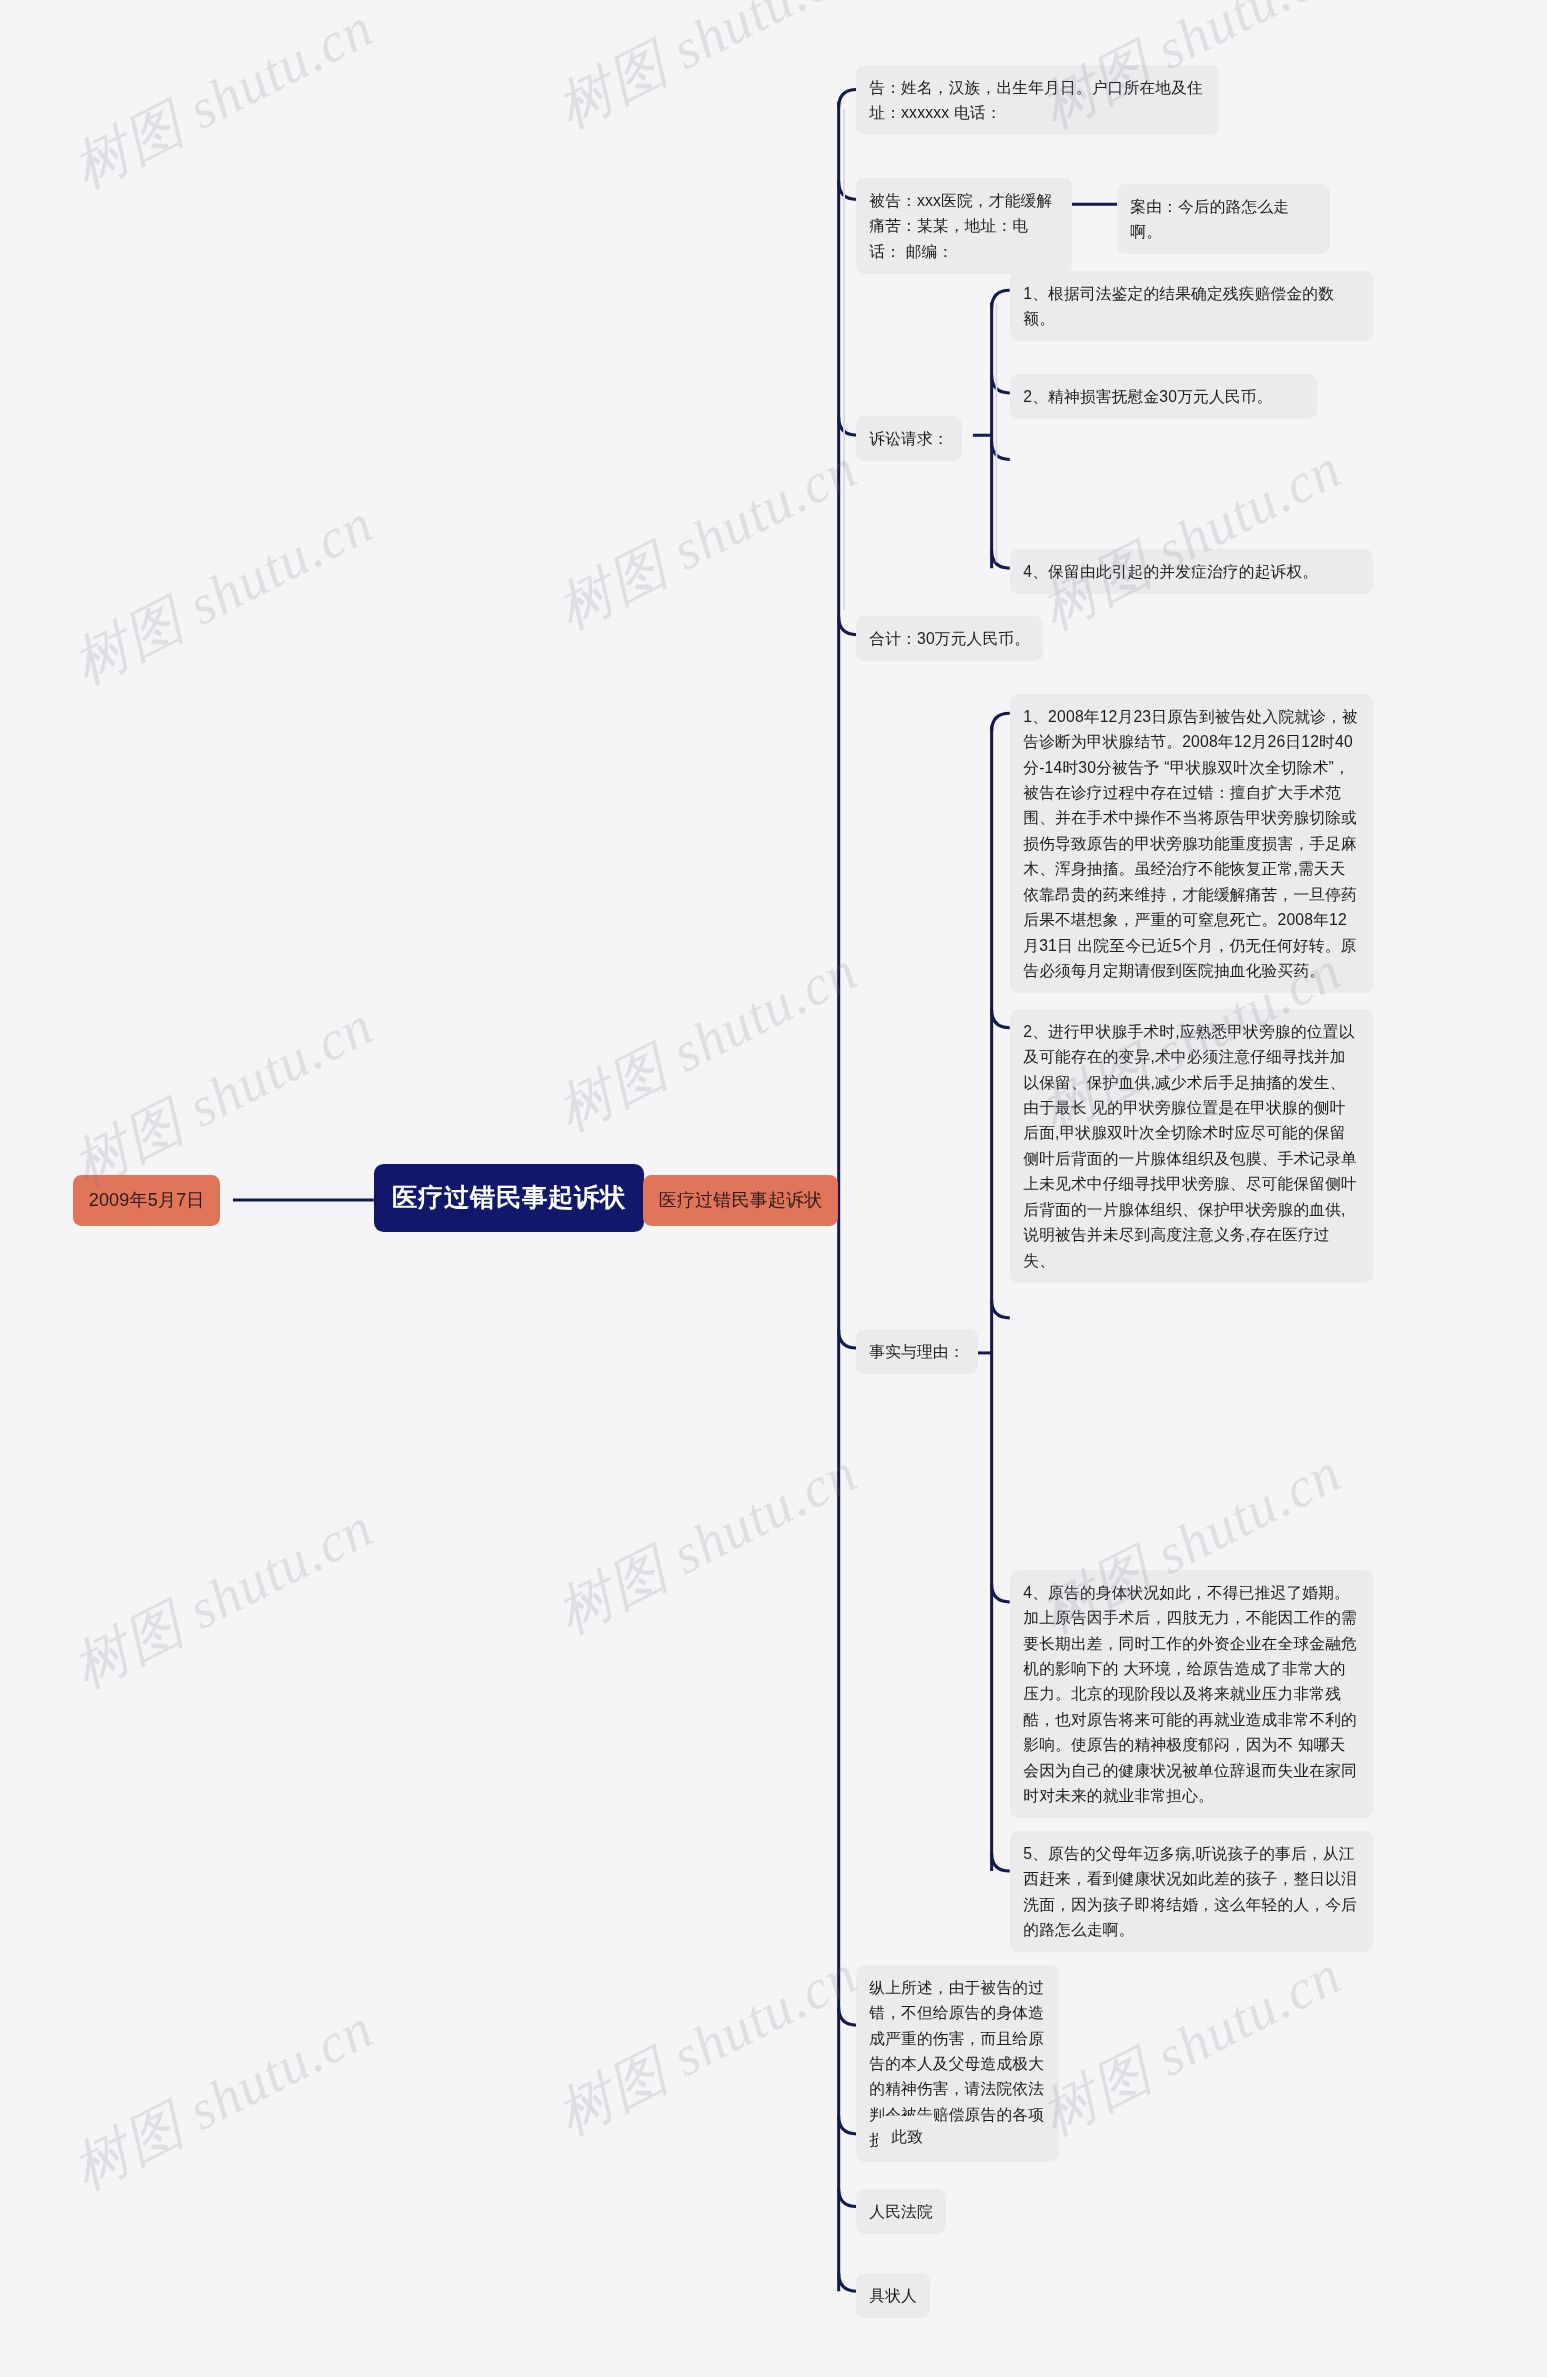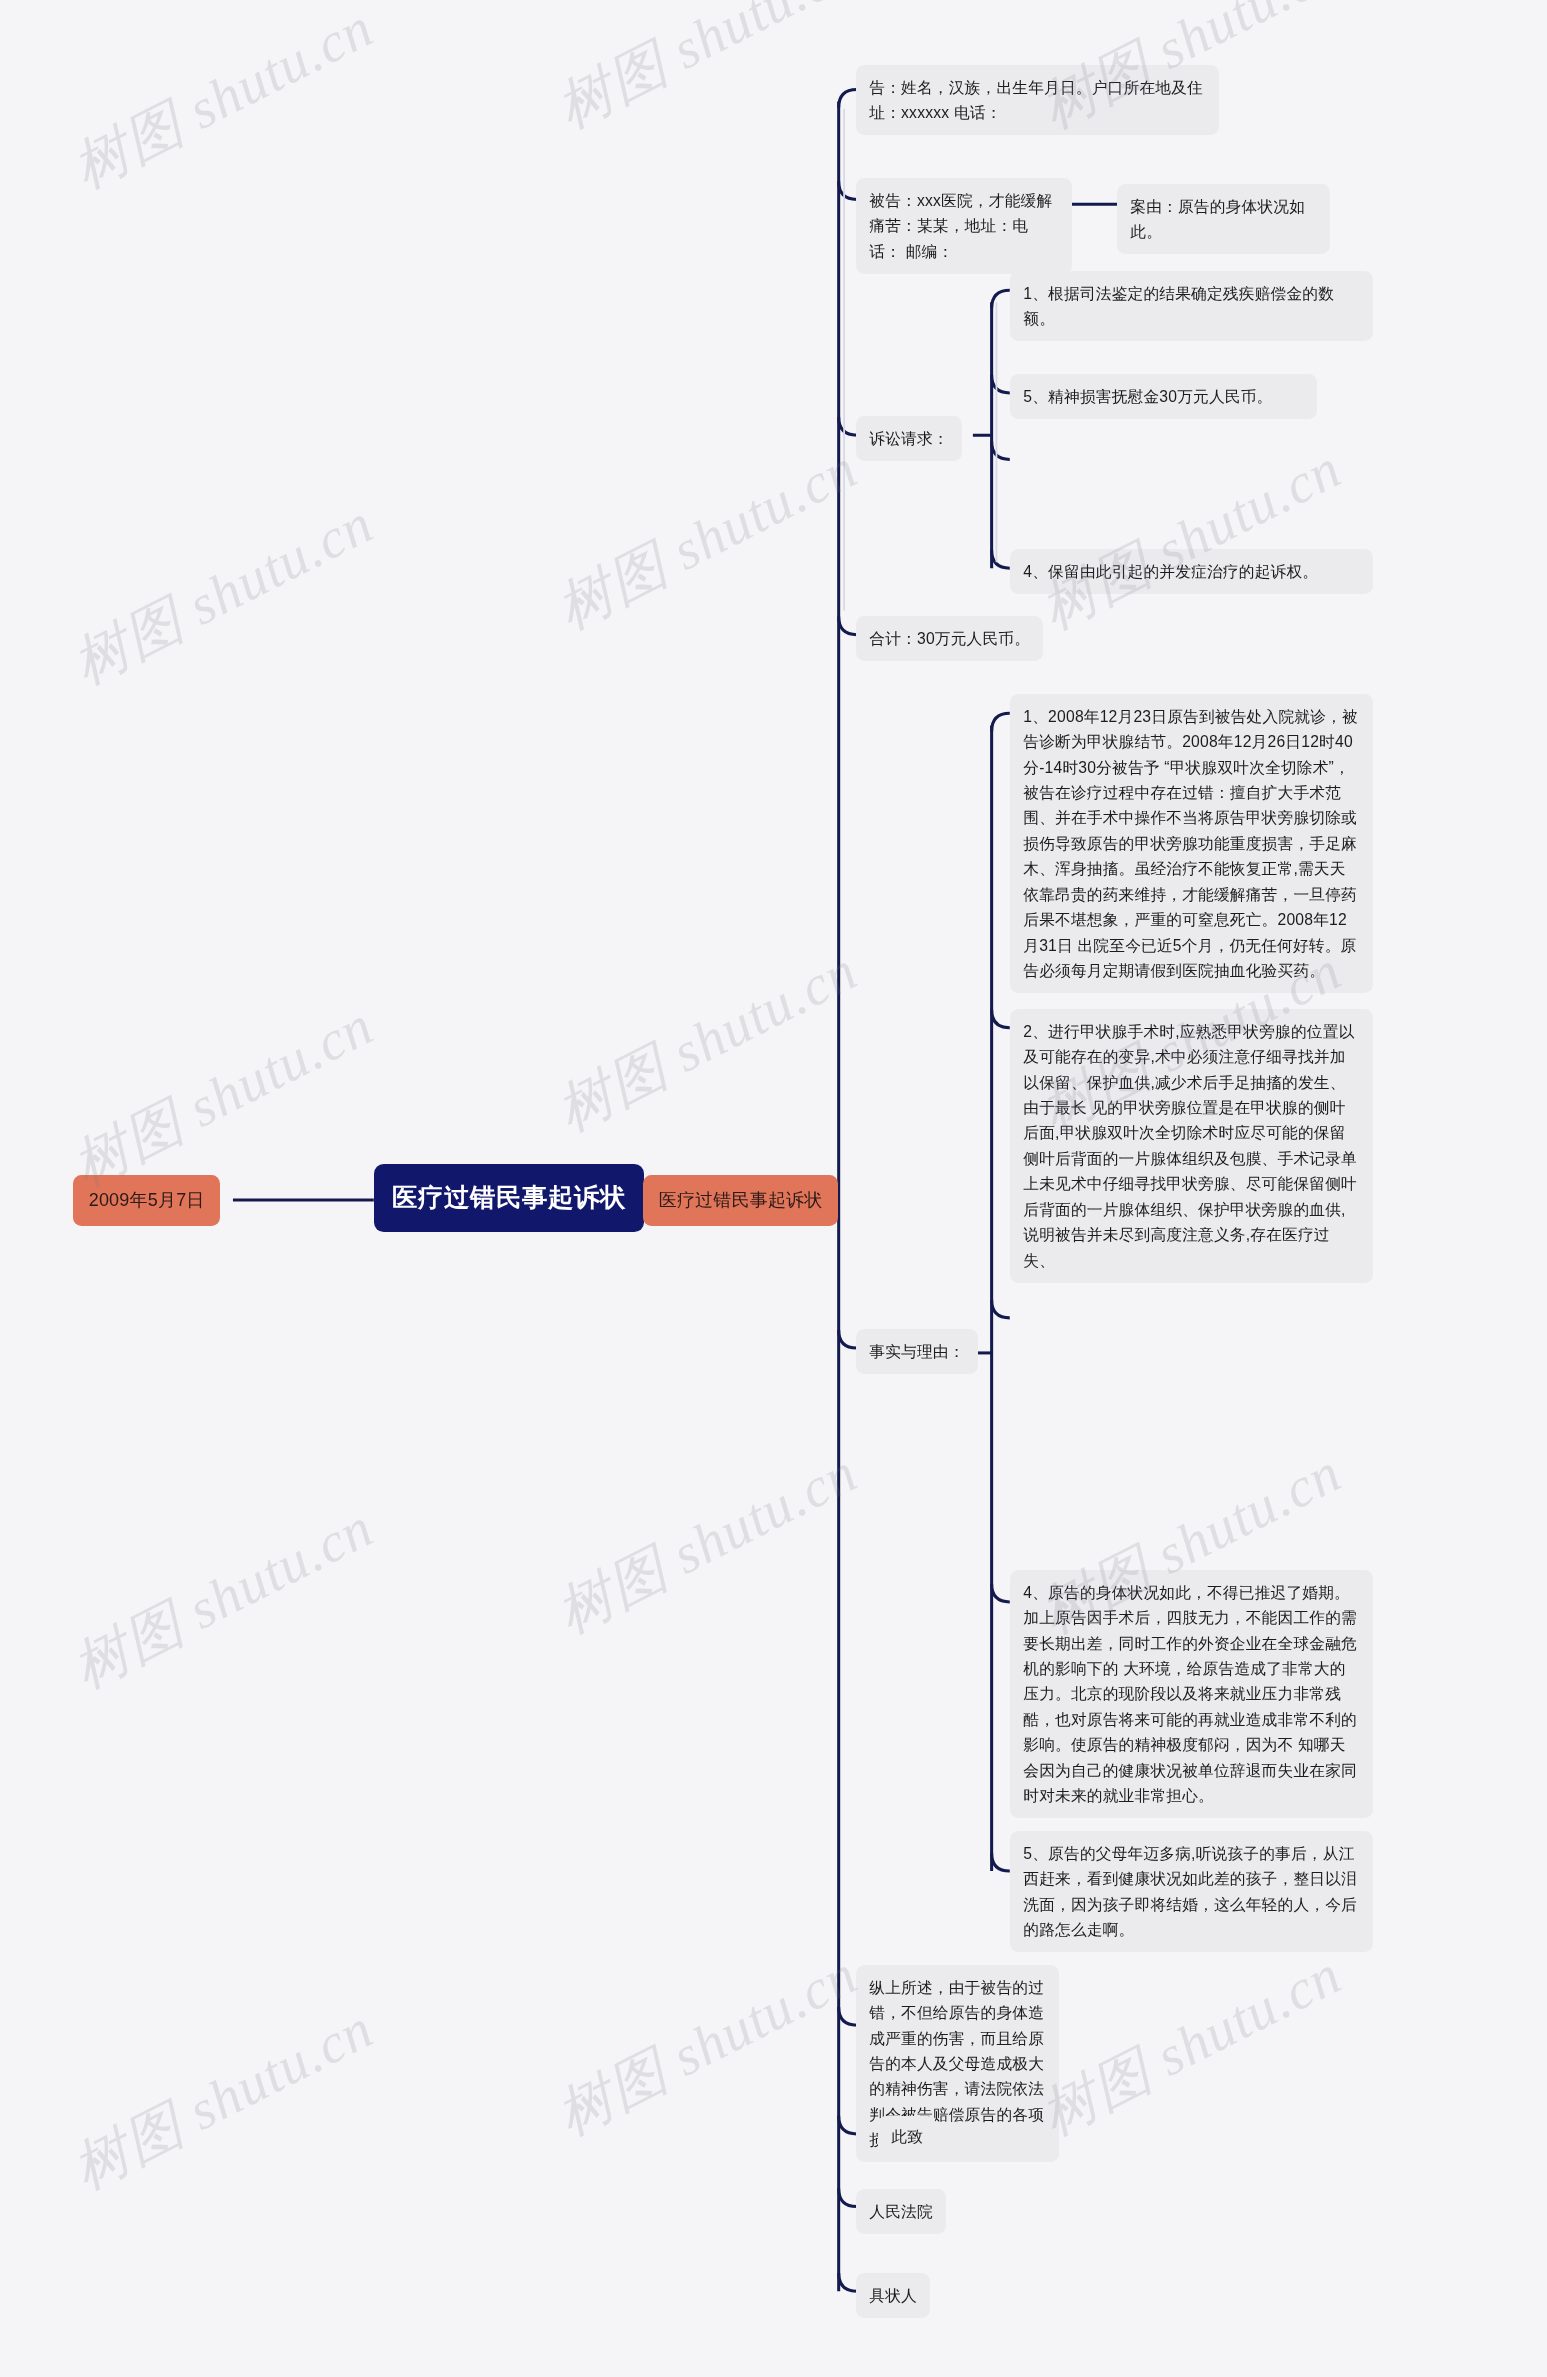--- a/index.html
+++ b/index.html
@@ -151,26 +151,26 @@
   <div class="node accent" style="left:73px; top:1175px;">2009年5月7日</div>
 
   <div class="node root" style="left:374px; top:1164px;">医疗过错民事起诉状</div>
 
   <div class="node accent" style="left:643px; top:1175px;">医疗过错民事起诉状</div>
 
   <div class="node plain" style="left:856px; top:65px; width:363px;">告：姓名，汉族，出生年月日。户口所在地及住址：xxxxxx 电话：</div>
 
   <div class="node plain" style="left:856px; top:178px; width:216px;">被告：xxx医院，才能缓解痛苦：某某，地址：电话： 邮编：</div>
 
-  <div class="node plain" style="left:1117px; top:184px; width:213px;">案由：原告的身体状况如此。</div>
+  <div class="node plain" style="left:1117px; top:184px; width:213px;">案由：今后的路怎么走啊。</div>
 
   <div class="node plain label" style="left:856px; top:416px;">诉讼请求：</div>
 
   <div class="node plain" style="left:1010px; top:271px; width:363px;">1、根据司法鉴定的结果确定残疾赔偿金的数额。</div>
-  <div class="node plain" style="left:1010px; top:374px; width:307px;">5、精神损害抚慰金30万元人民币。</div>
+  <div class="node plain" style="left:1010px; top:374px; width:307px;">2、精神损害抚慰金30万元人民币。</div>
   <div class="node plain" style="left:1010px; top:549px; width:363px;">4、保留由此引起的并发症治疗的起诉权。</div>
 
   <div class="node plain label" style="left:856px; top:616px;">合计：30万元人民币。</div>
 
   <div class="node plain label" style="left:856px; top:1329px;">事实与理由：</div>
 
   <div class="node plain" style="left:1010px; top:694px; width:363px;">1、2008年12月23日原告到被告处入院就诊，被告诊断为甲状腺结节。2008年12月26日12时40分-14时30分被告予 “甲状腺双叶次全切除术”，被告在诊疗过程中存在过错：擅自扩大手术范围、并在手术中操作不当将原告甲状旁腺切除或损伤导致原告的甲状旁腺功能重度损害，手足麻木、浑身抽搐。虽经治疗不能恢复正常,需天天依靠昂贵的药来维持，才能缓解痛苦，一旦停药后果不堪想象，严重的可窒息死亡。2008年12月31日 出院至今已近5个月，仍无任何好转。原告必须每月定期请假到医院抽血化验买药。</div>
   <div class="node plain" style="left:1010px; top:1009px; width:363px;">2、进行甲状腺手术时,应熟悉甲状旁腺的位置以及可能存在的变异,术中必须注意仔细寻找并加以保留、保护血供,减少术后手足抽搐的发生、由于最长 见的甲状旁腺位置是在甲状腺的侧叶后面,甲状腺双叶次全切除术时应尽可能的保留侧叶后背面的一片腺体组织及包膜、手术记录单上未见术中仔细寻找甲状旁腺、尽可能保留侧叶后背面的一片腺体组织、保护甲状旁腺的血供,说明被告并未尽到高度注意义务,存在医疗过失、</div>
   <div class="node plain" style="left:1010px; top:1570px; width:363px;">4、原告的身体状况如此，不得已推迟了婚期。加上原告因手术后，四肢无力，不能因工作的需要长期出差，同时工作的外资企业在全球金融危机的影响下的 大环境，给原告造成了非常大的压力。北京的现阶段以及将来就业压力非常残酷，也对原告将来可能的再就业造成非常不利的影响。使原告的精神极度郁闷，因为不 知哪天会因为自己的健康状况被单位辞退而失业在家同时对未来的就业非常担心。</div>
   <div class="node plain" style="left:1010px; top:1831px; width:363px;">5、原告的父母年迈多病,听说孩子的事后，从江西赶来，看到健康状况如此差的孩子，整日以泪洗面，因为孩子即将结婚，这么年轻的人，今后的路怎么走啊。</div>

